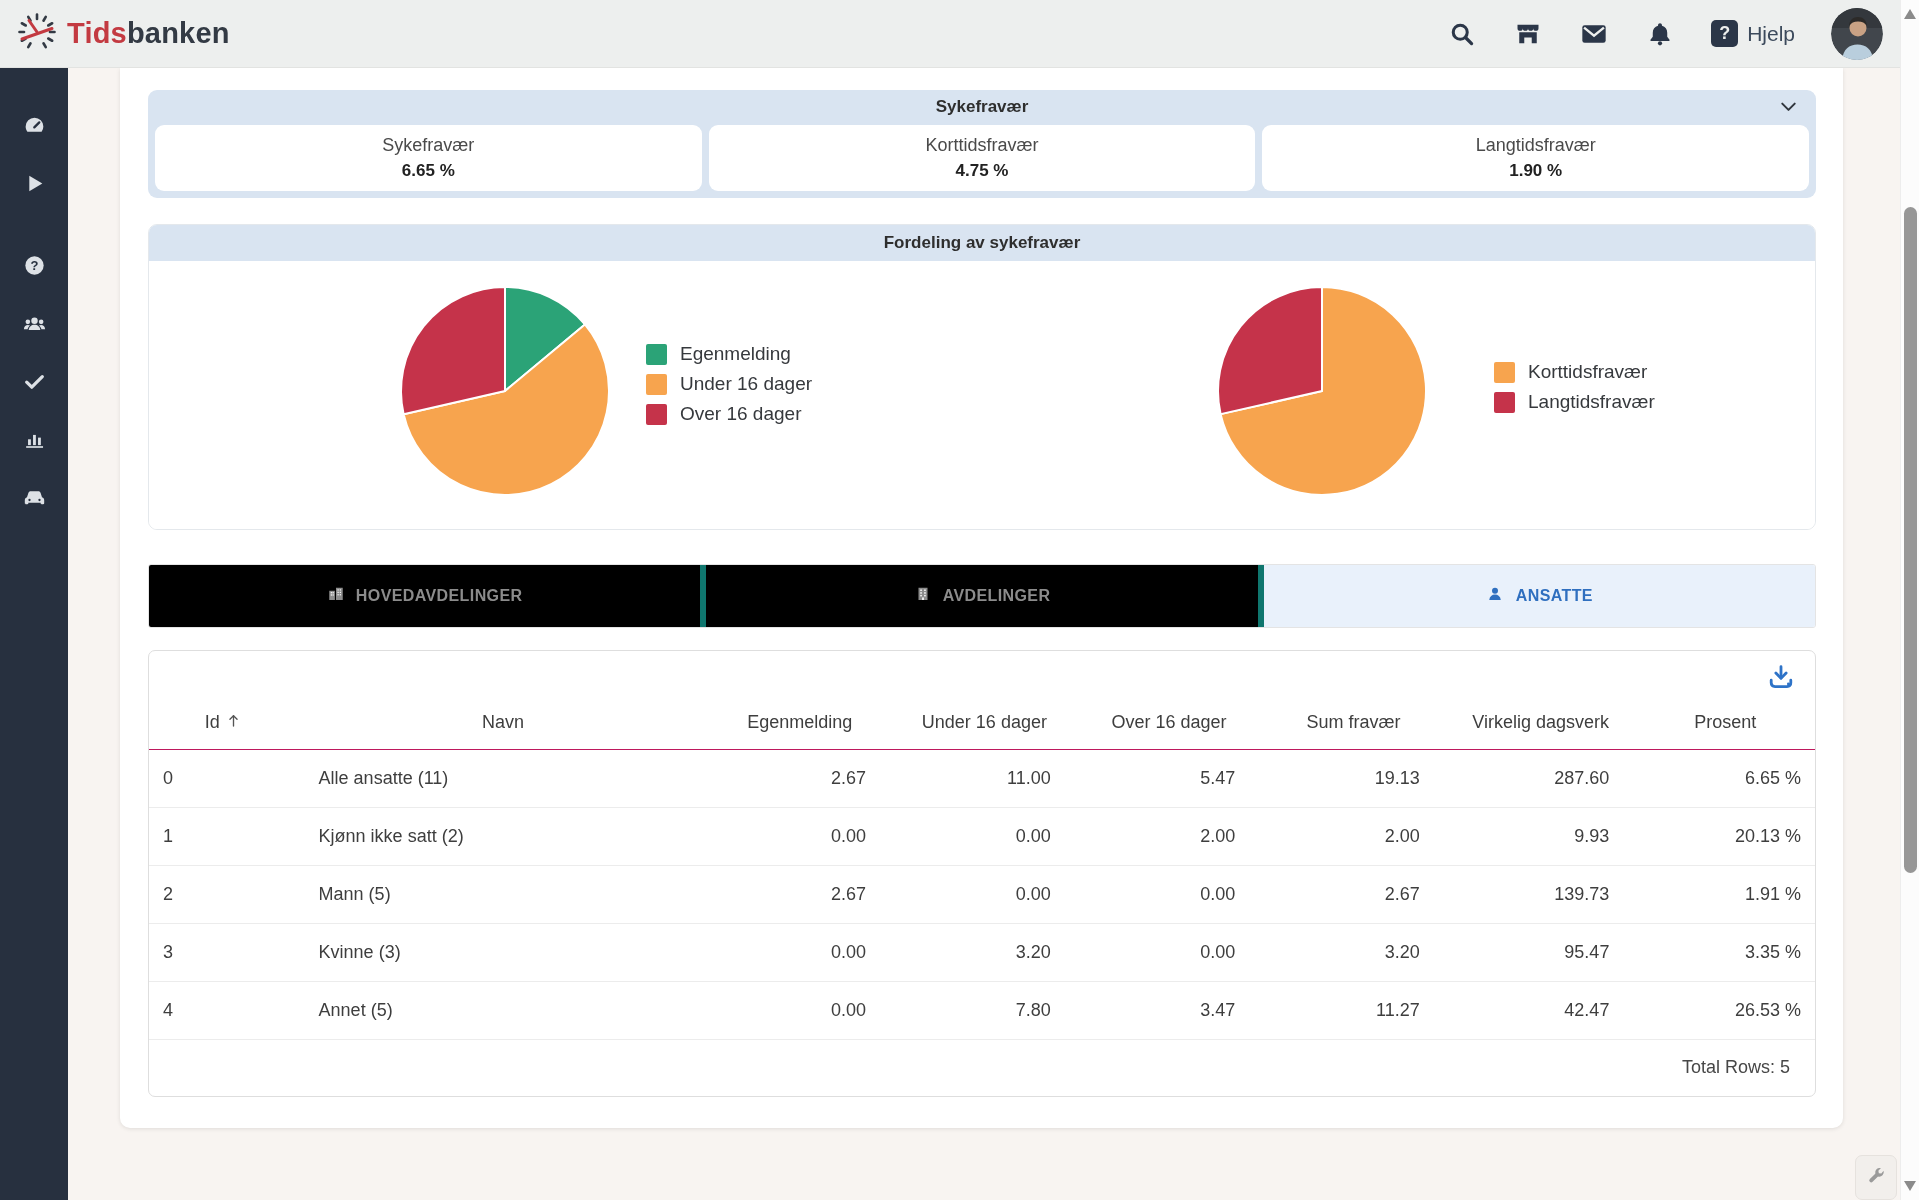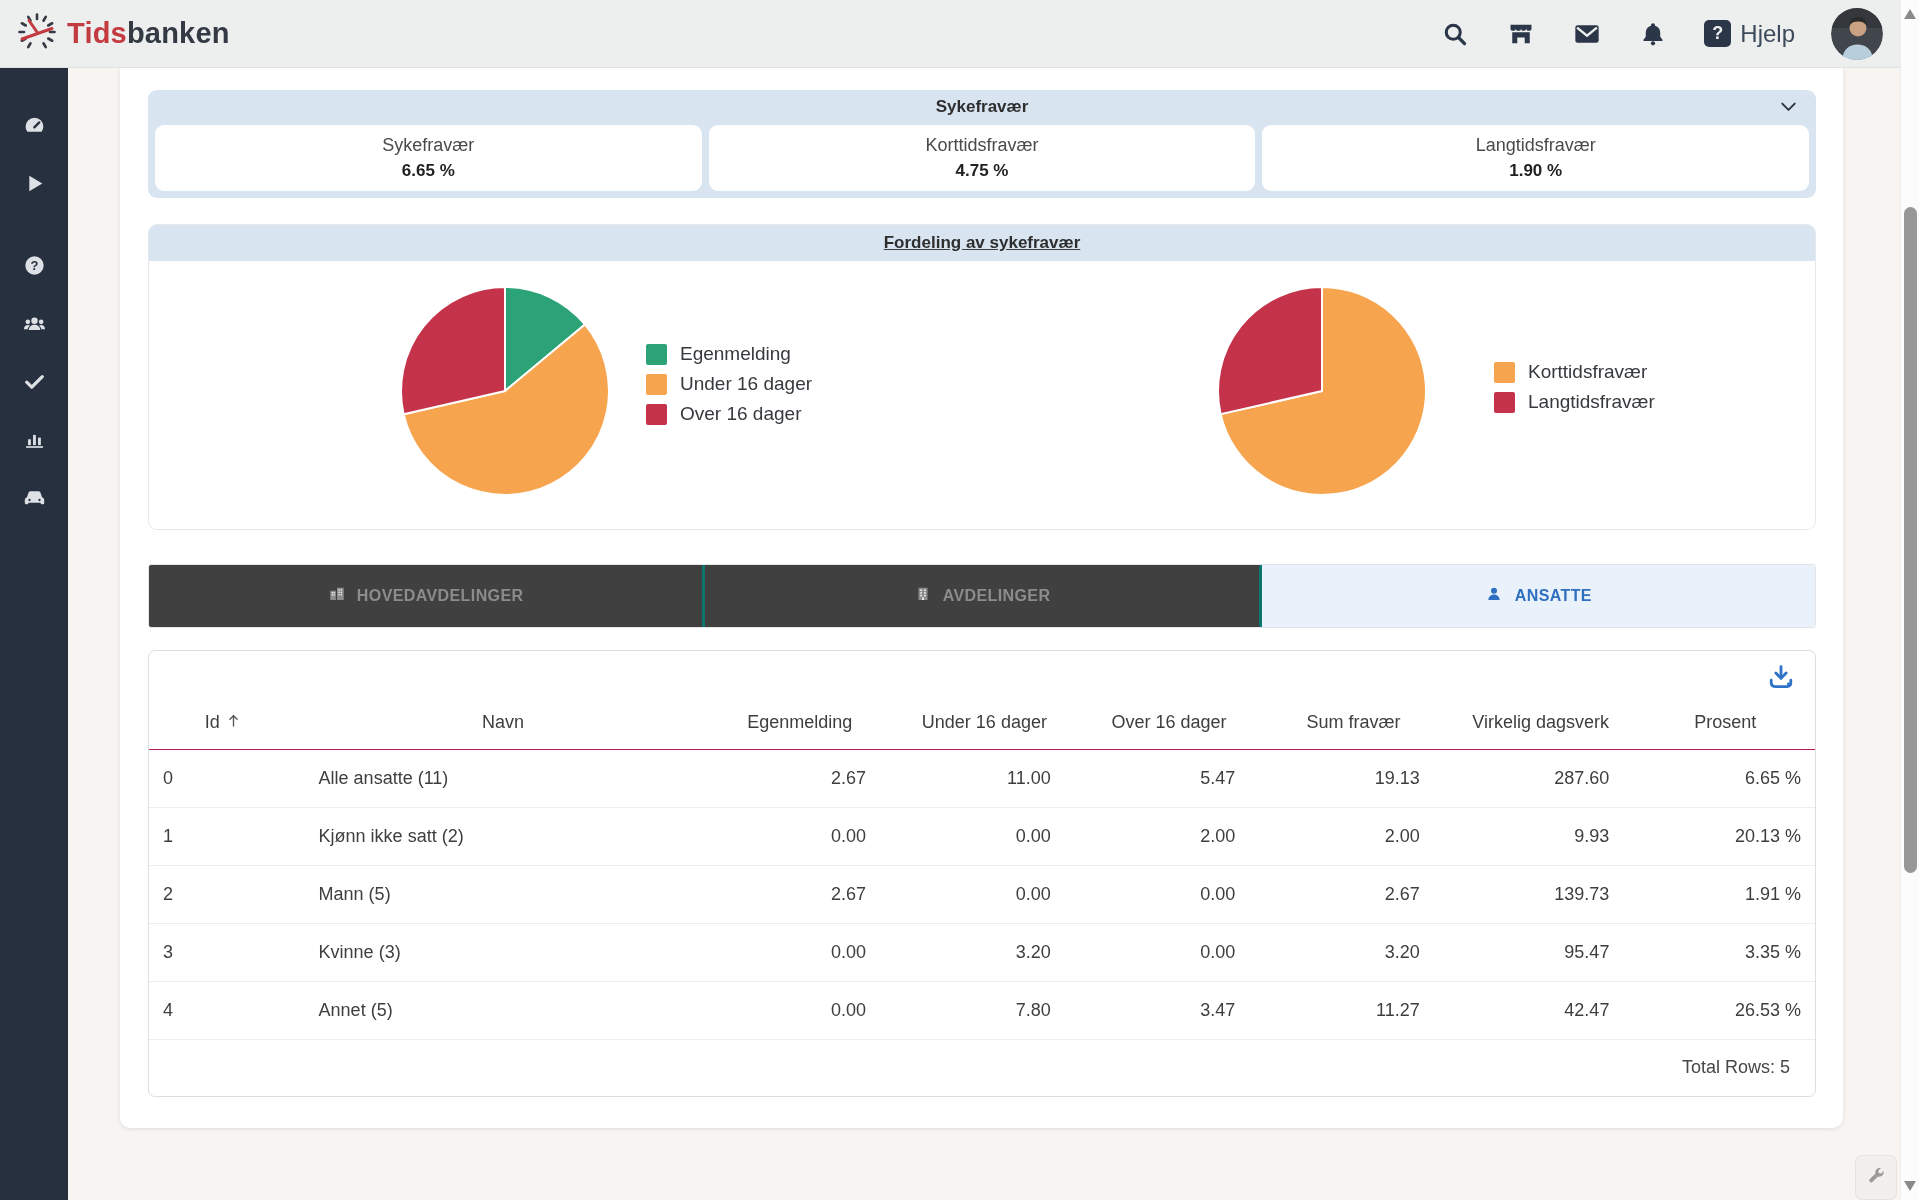--- a/index.html
+++ b/index.html
@@ -19,21 +19,21 @@
   .brand{ display:flex; align-items:center; gap:9px; padding-left:16px; cursor:pointer;}
   .brand-text{ font-size:29px; font-weight:700; letter-spacing:.2px;}
   .brand-red{ color:#c33a41;}
   .brand-dark{ color:#333a44;}
   .tb-icons{ margin-left:auto; display:flex; align-items:center; gap:36px; padding-right:36px;}
   .tb-ic{ position:relative; width:30px; height:30px; display:flex; align-items:center; justify-content:center; cursor:pointer;}
   .tb-ic svg{ width:28px; height:28px;}
   .help-wrap{ display:flex; align-items:center; gap:9px; cursor:pointer;}
   .help-box{ width:27px; height:27px; background:#2b3648; border-radius:5px; color:#edefee;
     display:flex; align-items:center; justify-content:center; font-size:18px; font-weight:700;}
-  .help-label{ font-size:24px; color:#3c4a5c;}
+  .help-label{ font-size:21px; color:#3c4a5c;}
   .avatar{ width:52px; height:52px; border-radius:50%; overflow:hidden; cursor:pointer; flex:0 0 auto;}
   
   .sidebar{
     position:absolute; left:0; top:68px; width:68px; height:1132px;
     background:#27303f; z-index:20; display:flex; flex-direction:column; align-items:center;
   }
   .sb-item{ width:30px; height:26px; margin-top:32px; display:flex; align-items:center; justify-content:center; cursor:pointer;}
   .sb-item:first-child{ margin-top:46px;}
   .sb-item.gap-extra{ margin-top:56px;}
   .sb-item svg{ width:25px; height:25px;}
@@ -46,38 +46,38 @@
   
   .panel1{ margin:22px 27px 0 28px; background:#d9e4f1; border-radius:9px;}
   .panel-head{ height:33px; position:relative; display:flex; align-items:center; justify-content:center;}
   .panel-title{ font-size:17px; font-weight:700; color:#2e2e2e;}
   .panel-chevron{ position:absolute; right:16px; top:5px; cursor:pointer; width:23px; height:23px;}
   .cards{ display:flex; gap:7px; padding:2px 7px 7px 7px;}
   .stat-card{ flex:1; height:66px; background:#fff; border-radius:9px;
     display:flex; flex-direction:column; align-items:center; justify-content:center; gap:5px;}
   .stat-label{ font-size:18px; color:#4a4a4a;}
   .stat-value{ font-size:17px; font-weight:700; color:#222;}
-  .panel2{ margin:26px 27px 0 28px; border:1px solid #e4e8ec; border-radius:9px; overflow:hidden;text-decoration:underline;}
+  .panel2{ margin:26px 27px 0 28px; border:1px solid #e4e8ec; border-radius:9px; overflow:hidden;}
   .panel2 .panel-head{ background:#d9e4f1; height:36px;}
   .panel2-body{ background:#fff; height:268px; position:relative;}
   .pie-svg{ position:absolute; width:216px; height:216px; top:22px;}
   #pie-0{ left:248px;}
   #pie-1{ left:1065px;}
   .legend{ position:absolute; display:flex; flex-direction:column; gap:8px;}
   #legend-0{ left:497px; top:82px;}
   #legend-1{ left:1345px; top:100px;}
   .legend-item{ display:flex; align-items:center; gap:13px; cursor:pointer;}
   .legend-swatch{ width:21px; height:21px; border-radius:2px;}
   .legend-label{ font-size:19px; color:#36393d;}
   
   .tabs{ margin:34px 27px 0 28px; height:64px; display:flex;
     border:1px solid #e4e4e4; border-radius:3px; overflow:hidden; background:#fff;}
   .tab{ flex:1; display:flex; align-items:center; justify-content:center; gap:11px;
     font-size:16px; font-weight:600; letter-spacing:.4px; color:#8c8c8c;
-    border-right:3px solid #0f766e; cursor:pointer; background:#404040;}
+    border-right:6px solid #0f766e; cursor:pointer; background:#000000;}
   .tab:last-child{ border-right:none;gap:12px;}
   .tab svg{ width:18px; height:18px;}
   .tab.active{ background:#e9f1fb; color:#2f6fbf;}
   
   .table-card{ margin:22px 27px 0 28px; border:1px solid #dedede; border-radius:7px; background:#fff; overflow:hidden;}
   .table-toolbar{ height:46px; position:relative;}
   .dl-btn{ position:absolute; right:20px; top:12px; width:28px; height:28px; cursor:pointer;}
   table{ width:100%; border-collapse:collapse; font-size:18px; color:#3e3e3e;}
   thead th{ font-weight:400; height:52px; text-align:center; border-bottom:1px solid #be185d; cursor:pointer;}
   thead th .th-inner{ display:inline-flex; align-items:center; gap:4px;}

